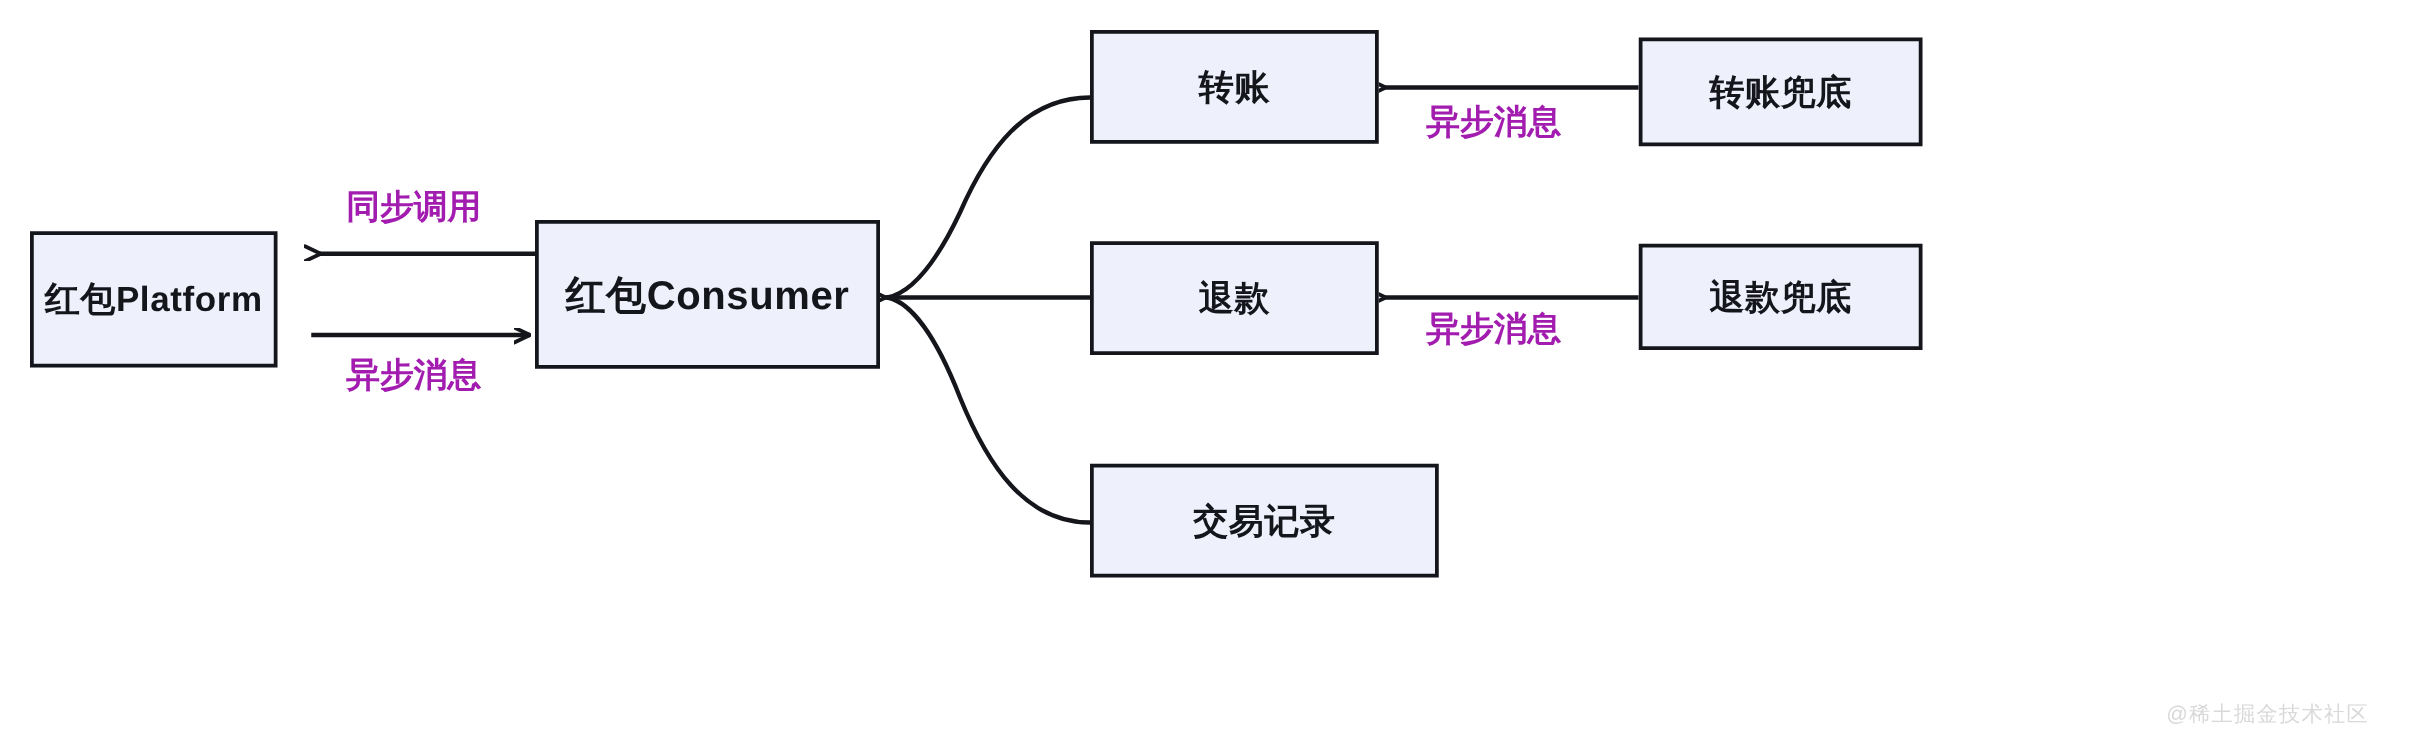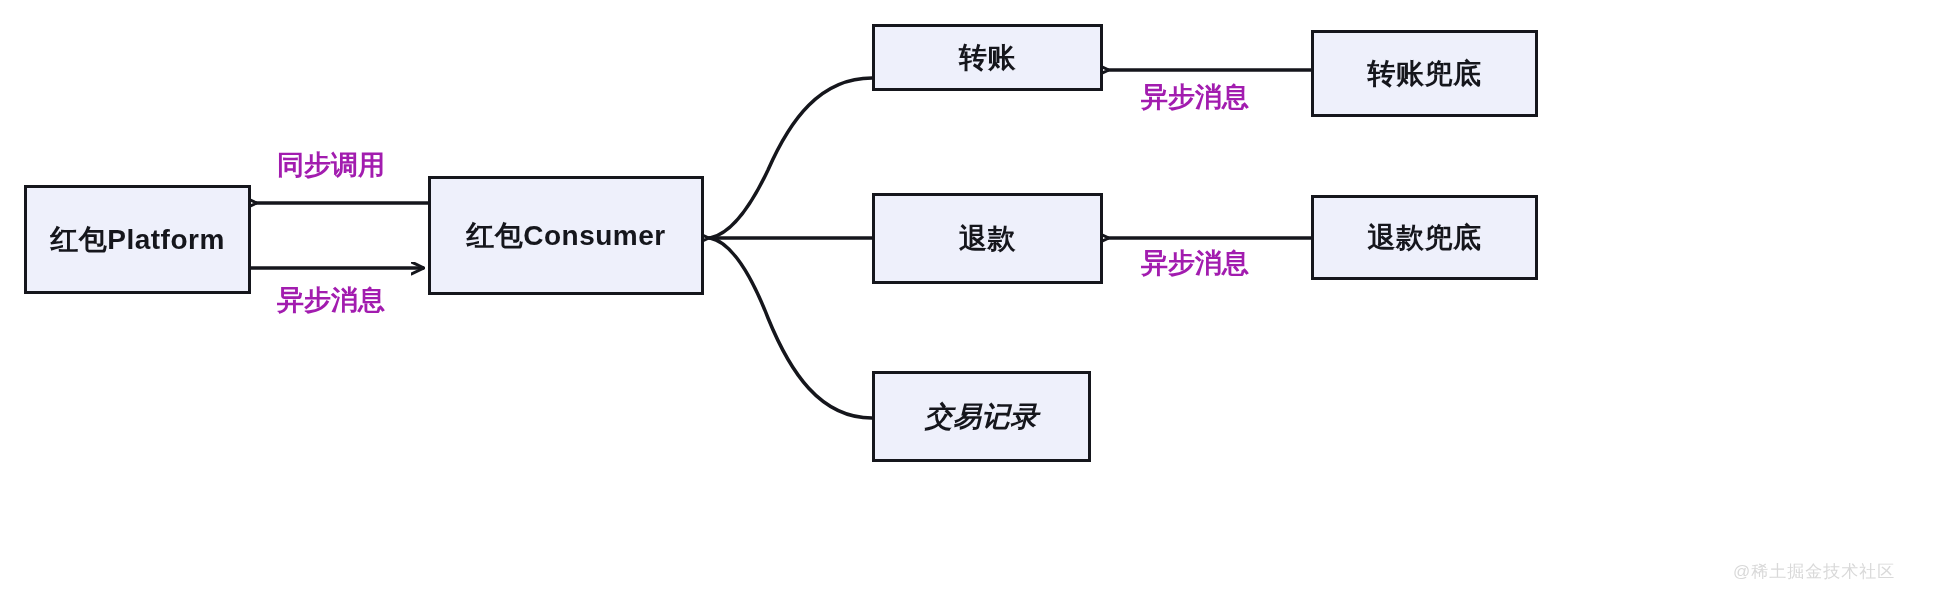--- a/index.html
+++ b/index.html
@@ -97,45 +97,45 @@
 
     <g>
       <line x1="1311" y1="70" x2="1108" y2="70" stroke="#15161c" stroke-width="3.5" marker-end="url(#arrow-left)"></line>
     </g>
 
     <g>
       <line x1="1311" y1="238" x2="1108" y2="238" stroke="#15161c" stroke-width="3.5" marker-end="url(#arrow-left)"></line>
     </g>
   </svg>
 
-  <div class="node" style="left:24px; top:185px; width:227px; height:109px; font-size:28px;">
+  <div class="node" style="left:24px; top:185px; width:198px; height:109px; font-size:28px;">
     <span class="node-label">红包Platform</span>
   </div>
 
-  <div class="node" style="left:428px; top:176px; width:276px; height:119px; font-size:28px;">
+  <div class="node" style="left:428px; top:176px; width:276px; height:119px; font-size:32px;">
     <span class="node-label">红包Consumer</span>
   </div>
 
-  <div class="node" style="left:872px; top:24px; width:231px; height:67px; font-size:28px;">
+  <div class="node" style="left:872px; top:24px; width:231px; height:91px; font-size:28px;">
     <span class="node-label">转账</span>
   </div>
 
   <div class="node" style="left:872px; top:193px; width:231px; height:91px; font-size:28px;">
     <span class="node-label">退款</span>
   </div>
 
   <div class="node" style="left:1311px; top:30px; width:227px; height:87px; font-size:28px;">
     <span class="node-label">转账兜底</span>
   </div>
 
   <div class="node" style="left:1311px; top:195px; width:227px; height:85px; font-size:28px;">
     <span class="node-label">退款兜底</span>
   </div>
 
-  <div class="node" style="left:872px; top:371px; width:219px; height:91px; font-size:28px;font-style:italic;">
+  <div class="node" style="left:872px; top:371px; width:279px; height:91px; font-size:28px;">
     <span class="node-label">交易记录</span>
   </div>
 
   <div class="edge-label" style="left:277px; top:152px; font-size:27px;text-align:center;">同步调用</div>
 
   <div class="edge-label" style="left:277px; top:287px; font-size:27px;">异步消息</div>
 
   <div class="edge-label" style="left:1141px; top:84px; font-size:27px;">异步消息</div>
 
   <div class="edge-label" style="left:1141px; top:250px; font-size:27px;">异步消息</div>

